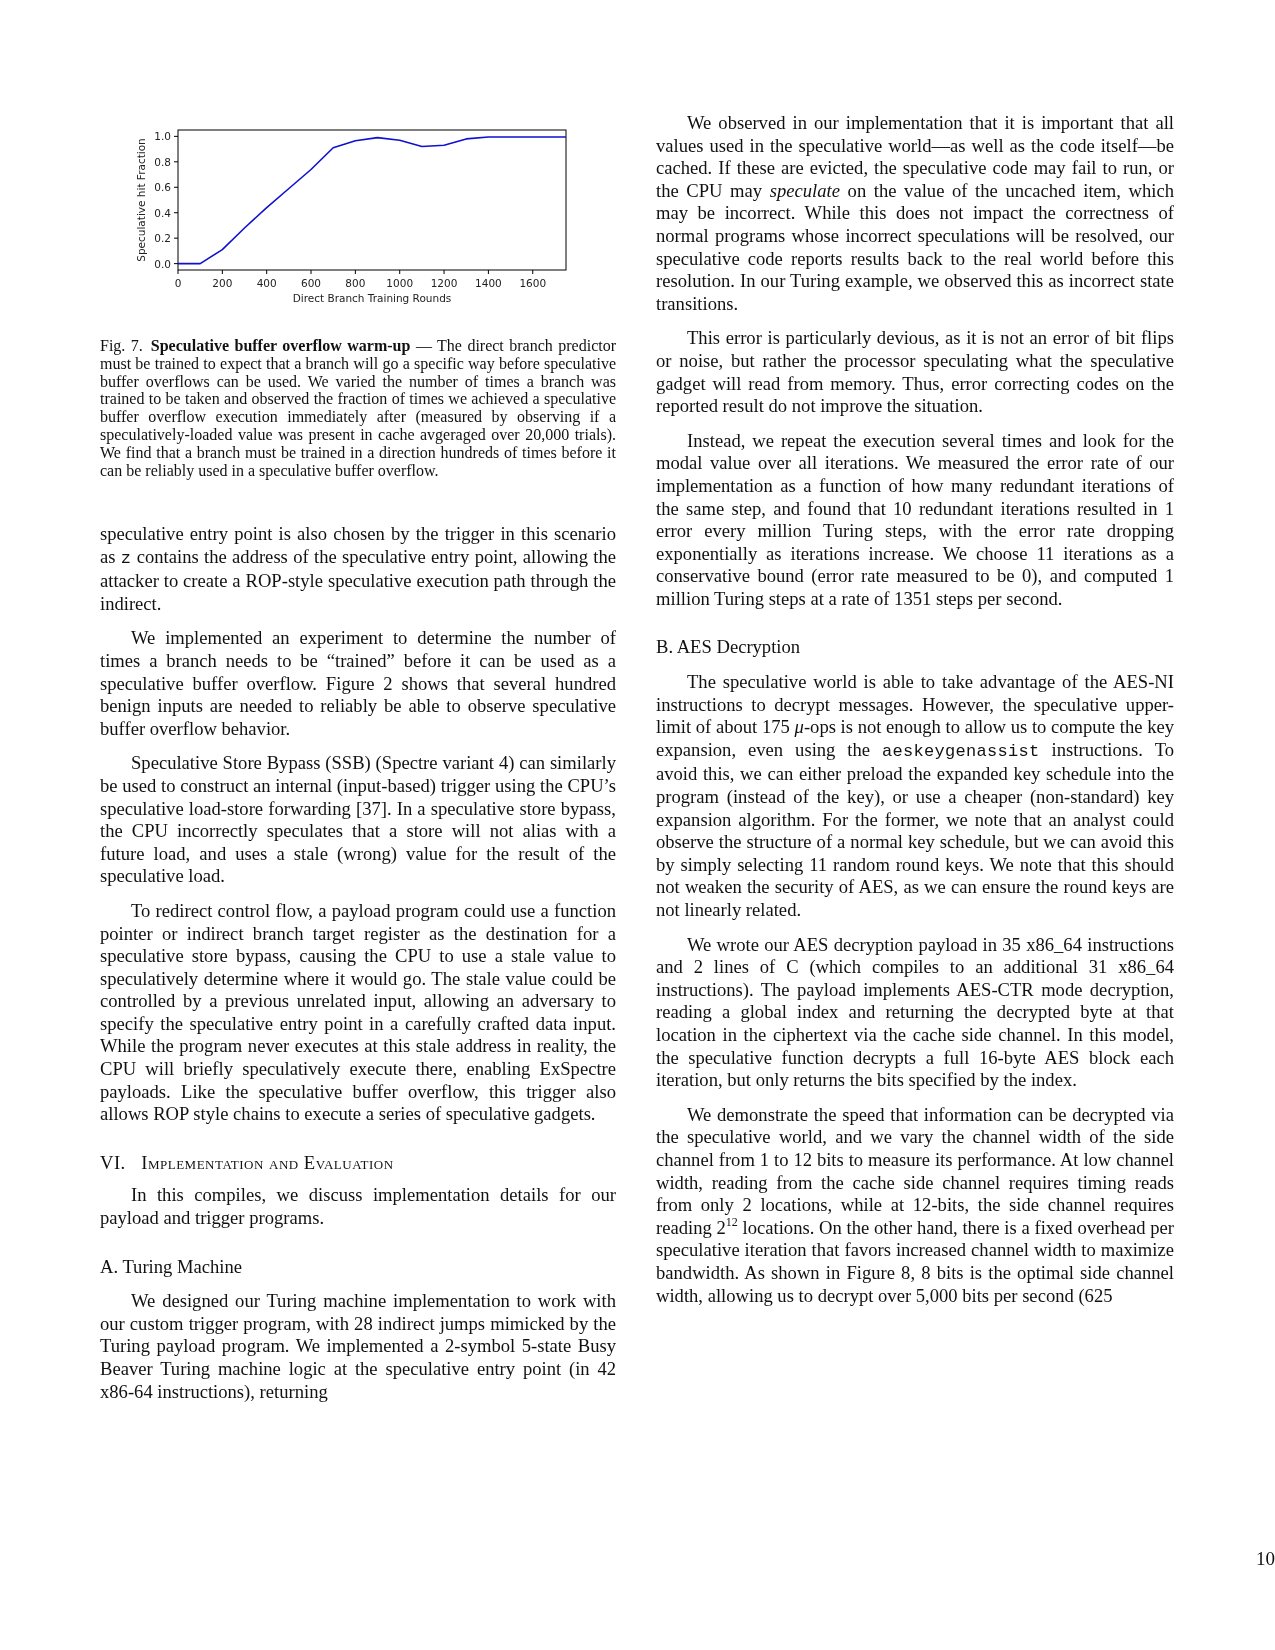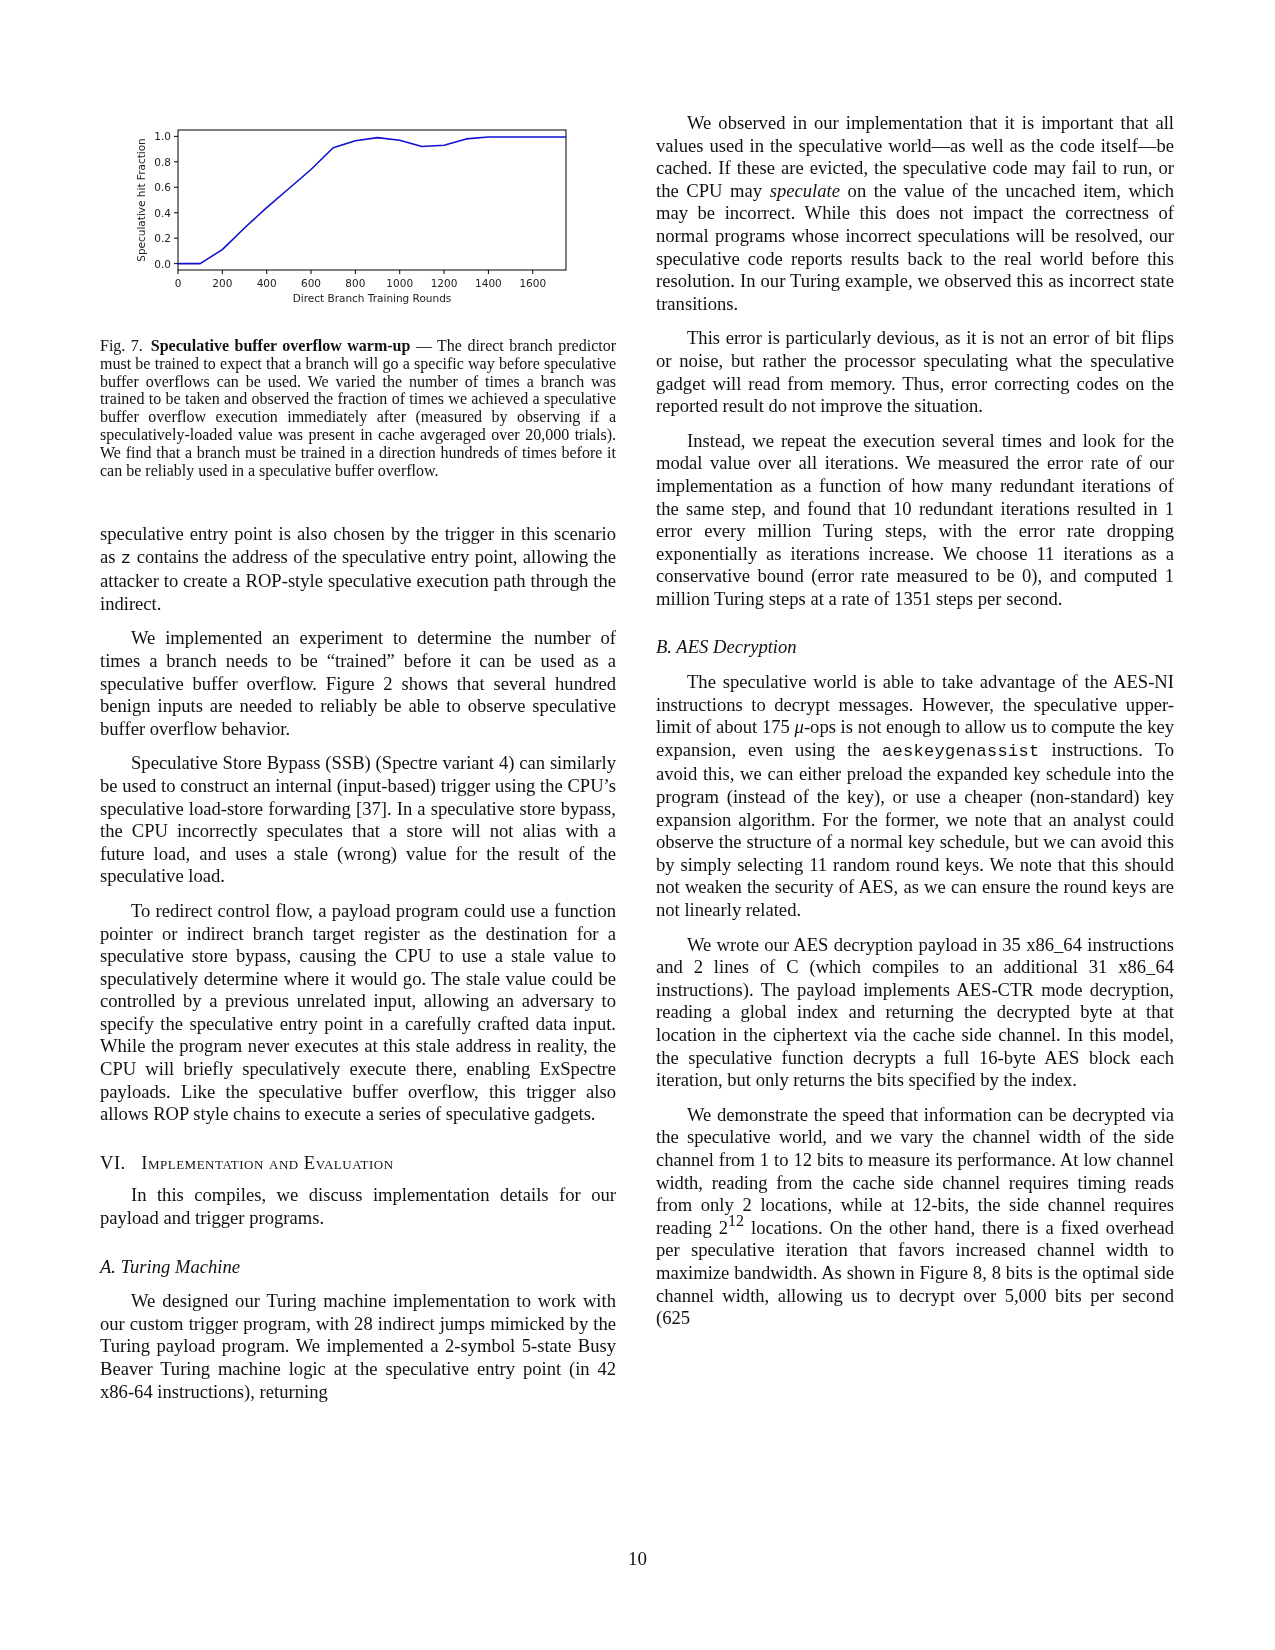--- a/index.html
+++ b/index.html
@@ -5,30 +5,30 @@
   html, body { margin:0; padding:0; background:#fff; }
   body { width:1275px; height:1650px; position:relative; overflow:hidden;
          font-family:"Liberation Serif", "DejaVu Serif", serif; color:#111; }
   .col { position:absolute; width:516px; font-size:18.6px; line-height:22.6px;
          text-align:justify; hyphens:none; }
   #left-col { left:100px; top:523px; }
   #right-col { left:656px; top:112px; width:518px; }
   p { margin:0 0 12px 0; text-indent:0; }
   p.ind { text-indent:31px; }
   .mono { font-family:"Liberation Mono", "DejaVu Sans Mono", monospace; font-size:17px; letter-spacing:0.3px; }
-  .sub-head { font-style:italic; margin:26px 0 12px 0; }
+  .sub-head { margin:26px 0 12px 0; }
   .sec-head { text-align:left; margin:26px 0 10px 0; letter-spacing:0.5px; }
   .sc { font-variant:small-caps; }
   em { font-style:italic; }
-  sup { font-size:16px; line-height:0; position:relative; top:-1px; }
+  sup { font-size:12px; line-height:0; position:relative; top:-1px; }
   #figure { position:absolute; left:135px; top:122px; width:460px; height:190px; }
   #caption { position:absolute; left:100px; top:337px; width:516px; font-size:16px;
              line-height:17.8px; text-align:justify; }
   #caption .lbl { margin-right:8px; }
-  #page-num { position:absolute; left:0; width:1275px; top:1548px; text-align:center; font-size:19px; }
+  #page-num { position:absolute; left:0; width:1275px; top:1548px; text-align:right; font-size:19px; }
   svg text { font-family:"DejaVu Sans", sans-serif; }
 </style>
 </head>
 <body>
 
 <div id="figure">
   <svg id="chart-svg" width="460" height="190">
     <g id="plot-layer">
         <rect x="43" y="8" width="388" height="140" fill="none" stroke="#000" stroke-width="1"></rect>
         <line x1="39" y1="141.63636363636363" x2="43" y2="141.63636363636363" stroke="#000" stroke-width="1"></line>

